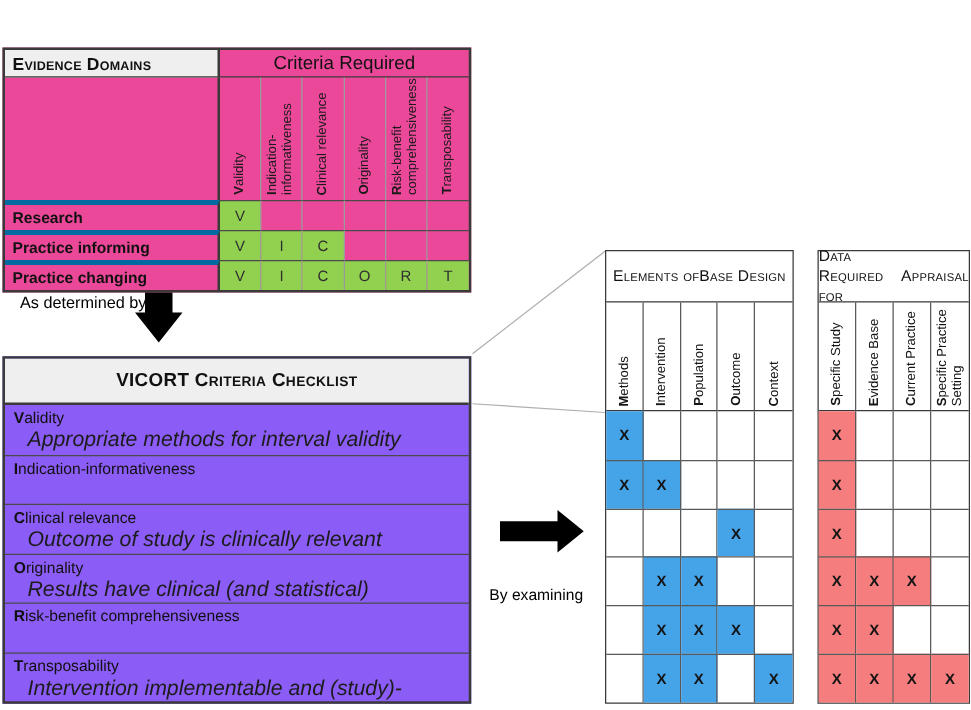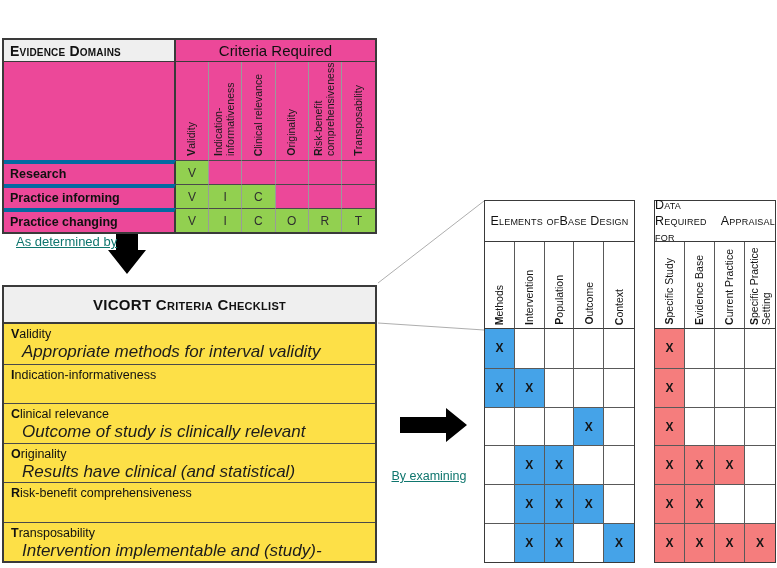--- a/index.html
+++ b/index.html
@@ -28,28 +28,28 @@
   .tt-vlabel{writing-mode:vertical-rl;transform:rotate(180deg);font-size:10.5px;line-height:1.12;color:#1a1a1a;}
   .tt-vlabel::first-letter{font-weight:700;}
   .tt-rowlabel{border-right:2px solid #3a3a3a;border-top:4px solid #0369a1;
     font-weight:700;font-size:12.5px;display:flex;align-items:center;padding-left:6px;}
   .tt-lettercell{border-right:1px solid #9a9a9a;border-top:1px solid #4a4a4a;
     display:flex;align-items:center;justify-content:center;font-size:12px;color:#2f2f2f;}
   .tt-lettercell.last{border-right:none;}
   .tt-lettercell.filled{background:var(--green,#92D050);}
 
   
-  .note-text{position:absolute;font-size:13px;color:#0f766e;text-decoration:underline;}
+  .note-text{position:absolute;font-size:13px;color:#000000;}
   #as-determined-by{left:16px;top:234px;}
   #by-examining{left:387px;top:445px;width:84px;text-align:center;font-size:12.5px;margin-top:24px;}
 
   
   .checklist{
     position:absolute;left:2px;top:285px;width:375px;height:278px;
-    border:2px solid #3a3a3a;box-sizing:border-box;background:#fde047;
+    border:2px solid #3a3a3a;box-sizing:border-box;background:#8b5cf6;
     display:grid;grid-template-rows:37px repeat(6,1fr);
   }
   .cl-header{background:#efefef;border-bottom:2px solid #3a3a3a;
     display:flex;align-items:center;justify-content:center;
     font-weight:700;font-variant:small-caps;font-size:15px;letter-spacing:.3px;}
   .cl-item{border-top:1px solid #4a4a4a;padding:3px 6px 0 7px;overflow:hidden;}
   .cl-item.first{border-top:none;}
   .cl-term{font-size:12.5px;color:#111;}
   .cl-term::first-letter{font-weight:700;}
   .cl-desc{font-style:italic;font-size:17px;color:#1c1c1c;margin-left:11px;margin-top:1px;}

